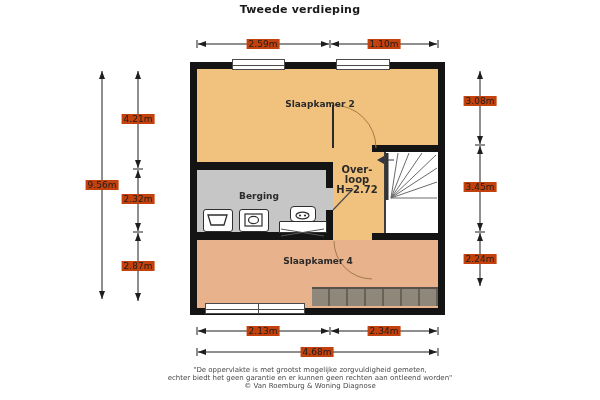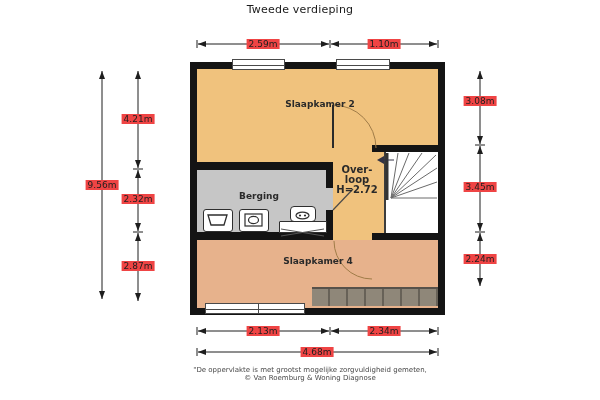--- a/index.html
+++ b/index.html
@@ -1,27 +1,27 @@
 <!DOCTYPE html>
 <html><head>
 <meta charset="utf-8">
 <style>
   html,body{margin:0;padding:0;background:#fff;}
   #canvas{position:relative;width:600px;height:400px;background:#ffffff;overflow:hidden;
           font-family:"DejaVu Sans","Liberation Sans",sans-serif;}
   .abs{position:absolute;}
-  .title{left:0;right:0;top:3px;text-align:center;font-size:11px;font-weight:normal;color:#1a1a1a;letter-spacing:.2px;}
+  .title{left:0;right:0;top:3px;text-align:center;font-size:11px;font-weight:bold;color:#1a1a1a;letter-spacing:.2px;}
   .room{position:absolute;}
   .wall{position:absolute;background:#141414;}
   .window{position:absolute;background:#fff;border:1px solid #4a4a4a;box-sizing:border-box;}
   .window .mid{position:absolute;left:0;right:0;top:50%;height:1px;background:#4a4a4a;}
   .window .vtick{position:absolute;top:0;bottom:0;width:1px;background:#4a4a4a;}
   .roomlabel{position:absolute;transform:translate(-50%,-50%);font-size:9px;font-weight:bold;color:#2a2a2a;white-space:nowrap;}
   .overlooplabel{position:absolute;transform:translate(-50%,-50%);font-size:10px;font-weight:bold;color:#2a2a2a;text-align:center;line-height:10px;white-space:nowrap;}
-  .dim{position:absolute;transform:translate(-50%,-50%);font-size:9px;color:#1e1e1e;background:#ef4444;padding:0 2px;white-space:nowrap;}
+  .dim{position:absolute;transform:translate(-50%,-50%);font-size:9px;color:#1e1e1e;background:#c2410c;padding:0 2px;white-space:nowrap;}
   .appliance{position:absolute;background:#fff;border:1.5px solid #2e2e2e;border-radius:3px;box-sizing:border-box;}
   .attic{position:absolute;background:#8f8779;border-top:2px solid #57514a;box-sizing:border-box;
          background-image:repeating-linear-gradient(90deg, rgba(0,0,0,0) 0px, rgba(0,0,0,0) 16px, rgba(0,0,0,.28) 16px, rgba(0,0,0,.28) 18px);}
   .stairdiv{position:absolute;background:#3d3d3d;}
   svg.overlay{position:absolute;left:0;top:0;pointer-events:none;}
   .footer{left:20px;right:0;text-align:center;font-size:7px;line-height:8px;color:#4a4a4a;}
 </style>
 </head>
 <body>
 
@@ -162,16 +162,17 @@
   <div class="dim" style="left:138px;top:266px;">2.87m</div>
   <div class="dim" style="left:480px;top:101px;">3.08m</div>
   <div class="dim" style="left:480px;top:187px;">3.45m</div>
   <div class="dim" style="left:480px;top:259px;">2.24m</div>
   <div class="dim" style="left:263px;top:331px;">2.13m</div>
   <div class="dim" style="left:384px;top:331px;">2.34m</div>
   <div class="dim" style="left:317px;top:352px;">4.68m</div>
 
   <div class="abs footer" style="top:366px;">
     <div>"De oppervlakte is met grootst mogelijke zorgvuldigheid gemeten,</div>
+    <div>echter biedt het geen garantie en er kunnen geen rechten aan ontleend worden"</div>
     <div>© Van Roemburg &amp; Woning Diagnose</div>
   </div>
 
 </div>
 
 </body></html>

